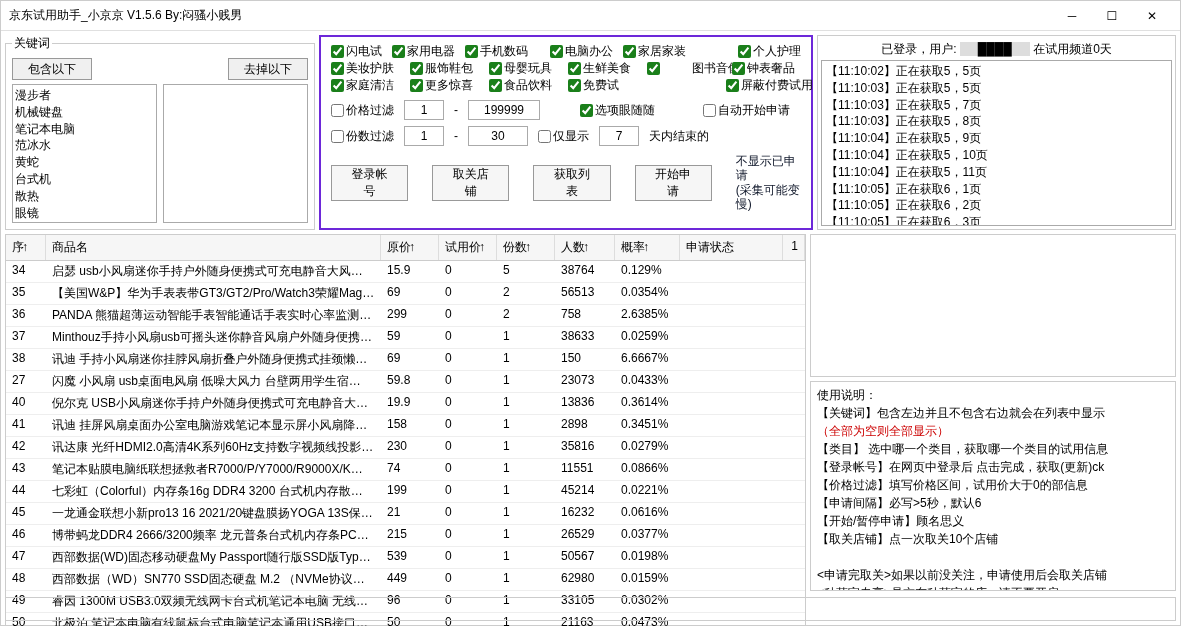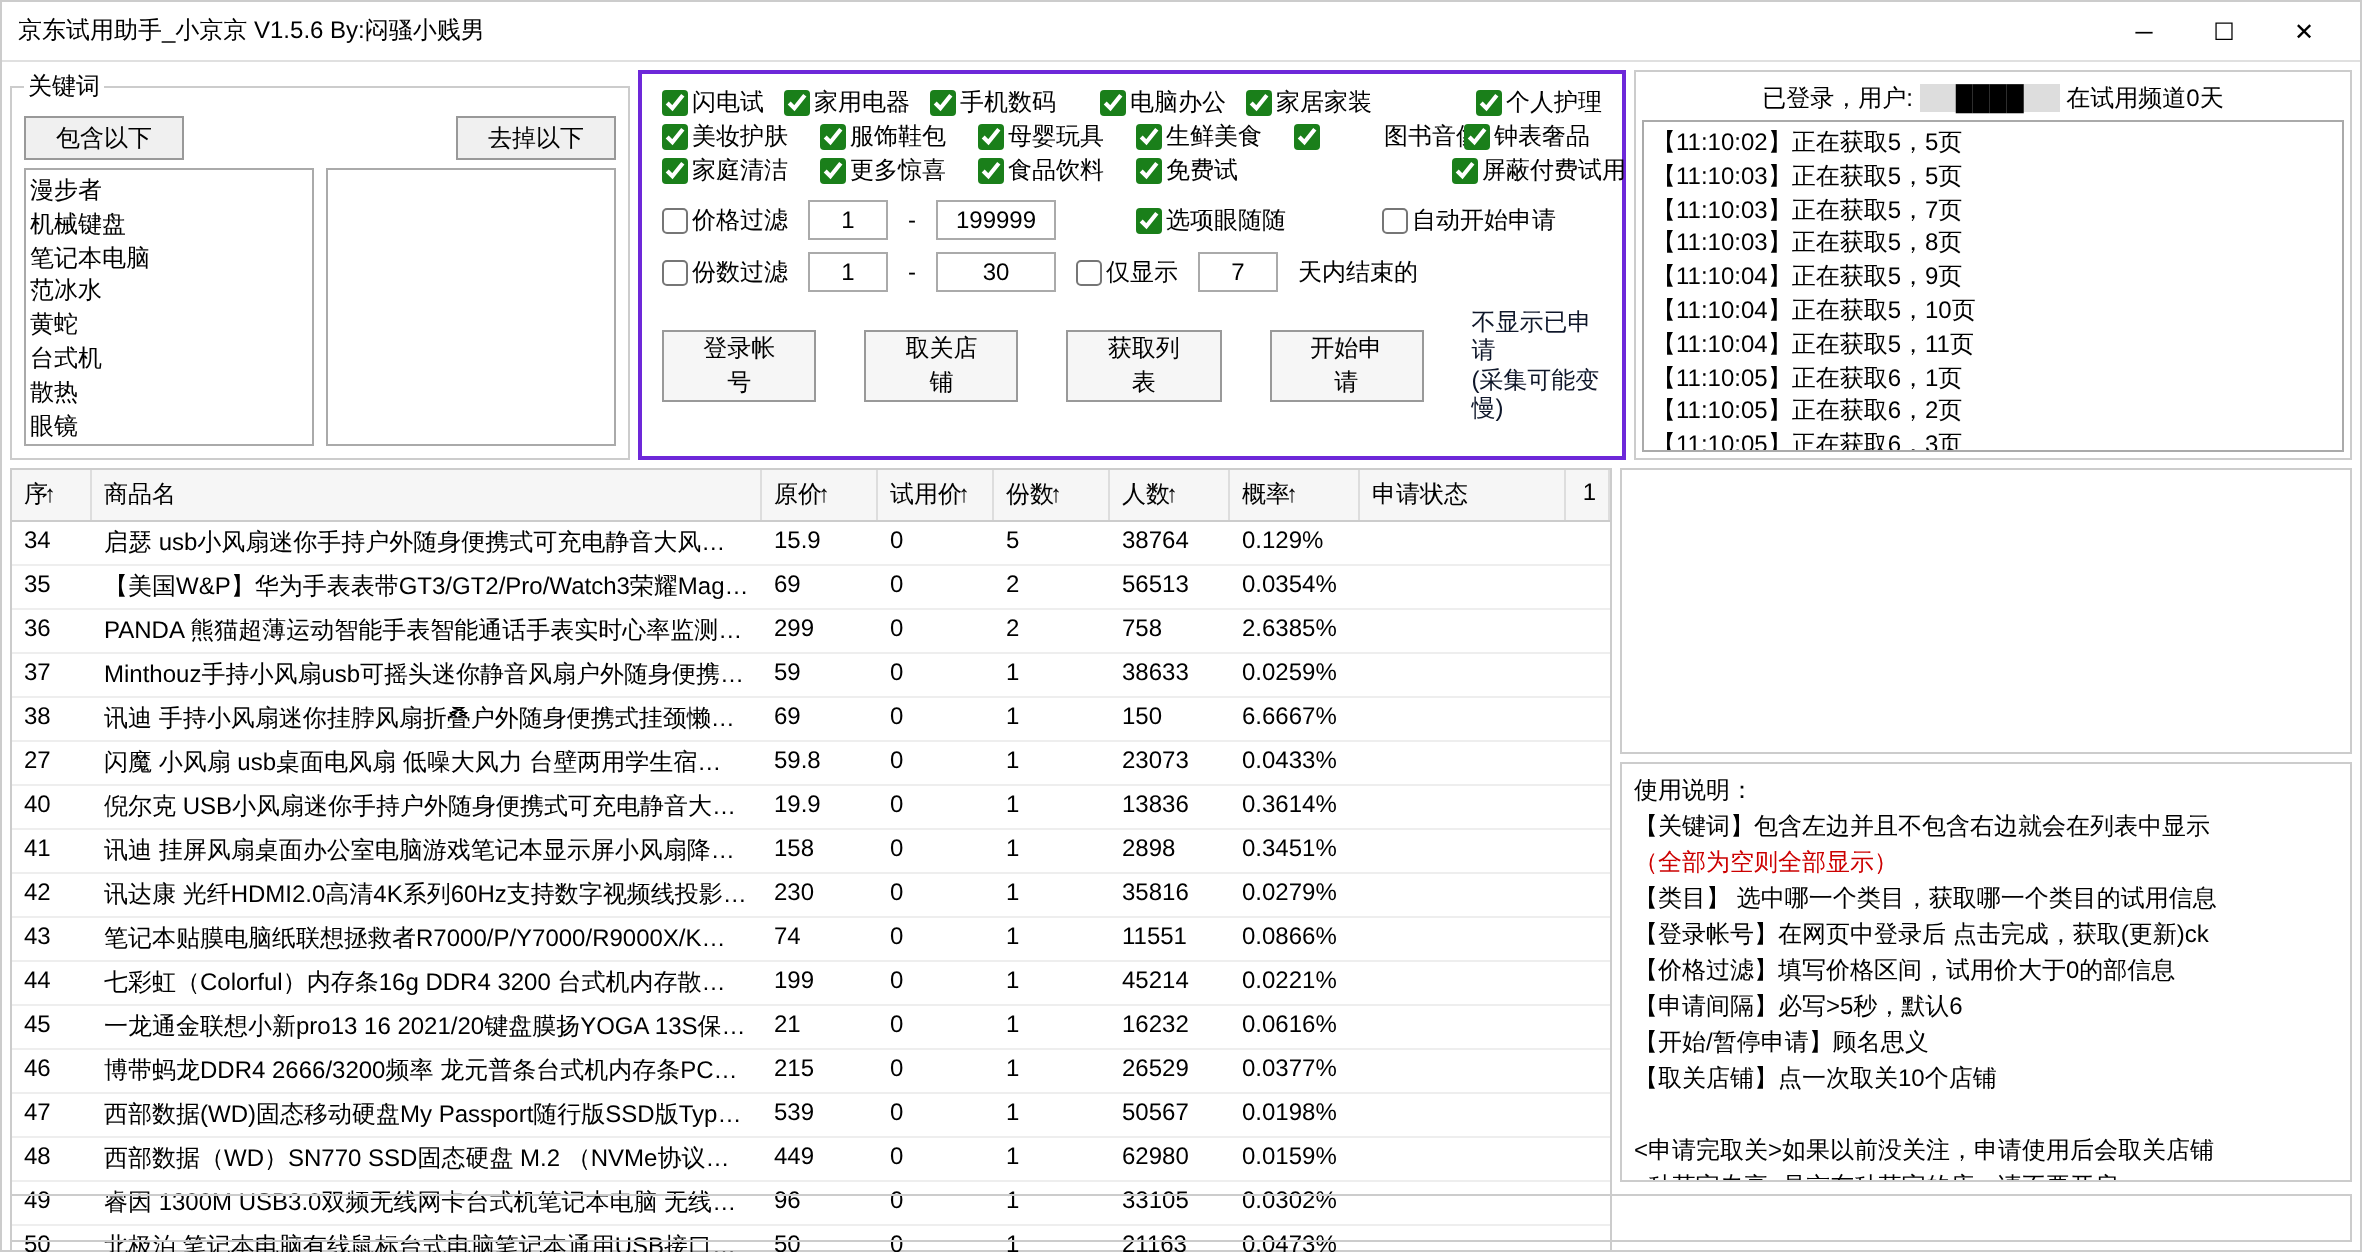--- a/index.html
+++ b/index.html
@@ -166,21 +166,21 @@
             </div>
           </div>
 
 
         <div class="cfg-row">
           <label>
               <input type="checkbox" style="">
               <span>价格过滤</span>
             </label>
           <input class="numin numin-s" value="1" style="">-
-          <input class="numin" style="width: 60px;" value="199999">
+          <input class="numin" style="width: 72px;" value="199999">
           <div style="width:20px"></div>
           <label>
               <input type="checkbox" checked="" style="">
               <span>选项眼随随</span>
             </label>
           <div style="width:28px"></div>
           <label>
               <input type="checkbox" style="">
               <span>自动开始申请</span>
             </label>

